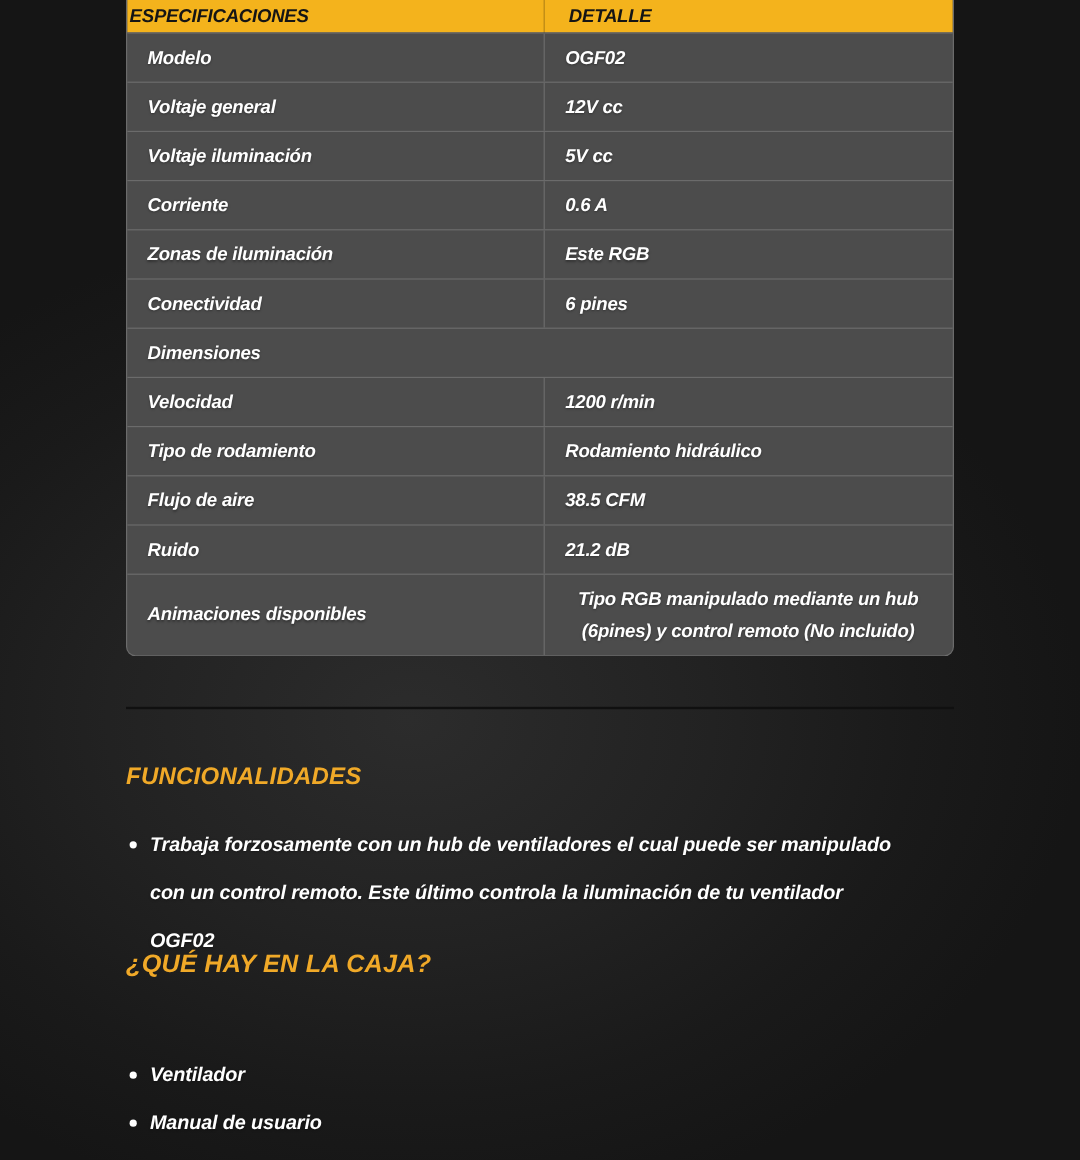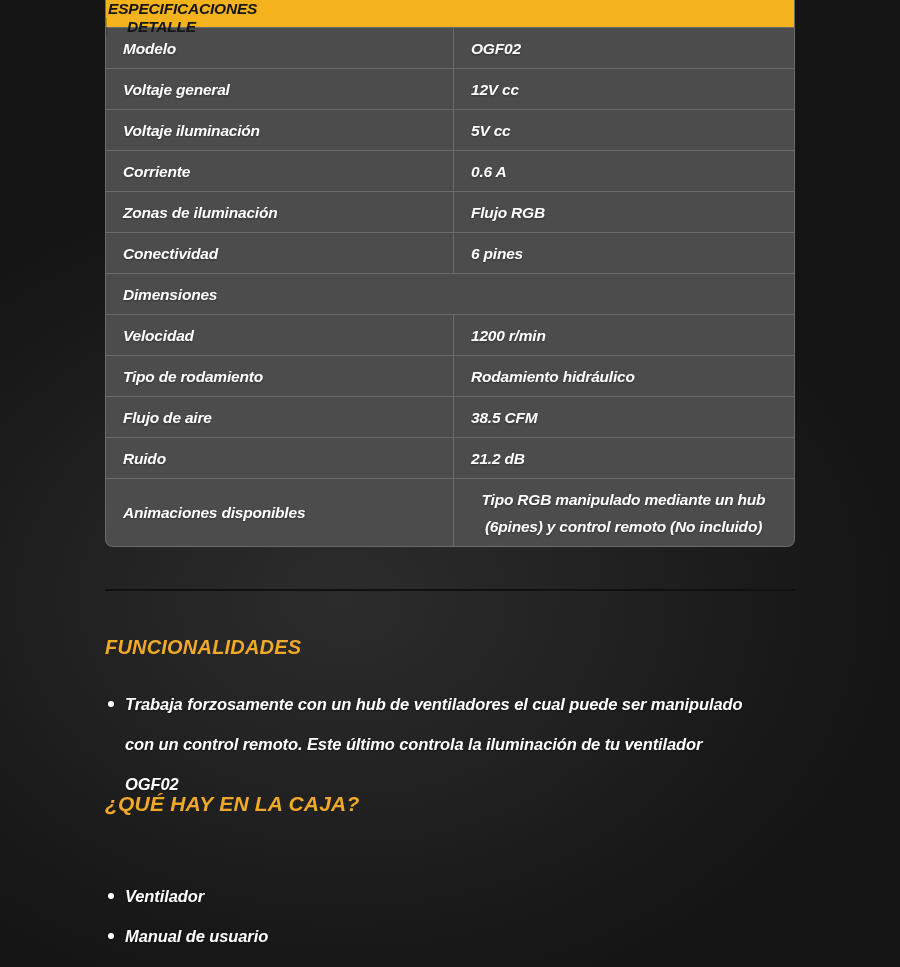--- a/index.html
+++ b/index.html
@@ -22,21 +22,21 @@
 
   
   .spec-table{
     position:absolute;left:105px;top:0;width:690px;
     border:1px solid var(--border-gray);border-top:none;
     border-radius:0 0 8px 8px;overflow:hidden;
     background:var(--row-bg);
   }
   .thead{
     display:flex;height:27px;background:var(--accent-yellow);
-    color:#151515;font-weight:700;font-size:15.5px;letter-spacing:-0.2px;flex-direction:column;
+    color:#151515;font-weight:700;font-size:15.5px;letter-spacing:-0.2px;
   }
   .thead .th{display:flex;align-items:center;}
   .th-col1{width:347px;padding-left:2px;}
   .th-col2{flex:1;padding-left:20px;border-left:1px solid rgba(0,0,0,0.25);}
   .spec-row{
     display:flex;border-top:1px solid var(--border-gray);
     font-weight:700;font-size:15.5px;letter-spacing:-0.2px;
   }
   .spec-cell{
     display:flex;align-items:center;line-height:27px;
@@ -102,21 +102,21 @@
         <div class="spec-cell spec-value">5V cc</div>
       </div>
 
       <div class="spec-row">
         <div class="spec-cell spec-label">Corriente</div>
         <div class="spec-cell spec-value">0.6 A</div>
       </div>
 
       <div class="spec-row">
         <div class="spec-cell spec-label">Zonas de iluminación</div>
-        <div class="spec-cell spec-value">Flujo RGB</div>
+        <div class="spec-cell spec-value">Este RGB</div>
       </div>
 
       <div class="spec-row">
         <div class="spec-cell spec-label">Conectividad</div>
         <div class="spec-cell spec-value">6 pines</div>
       </div>
 
       <div class="spec-row">
         <div class="spec-cell spec-label">Dimensiones</div>
       </div>

